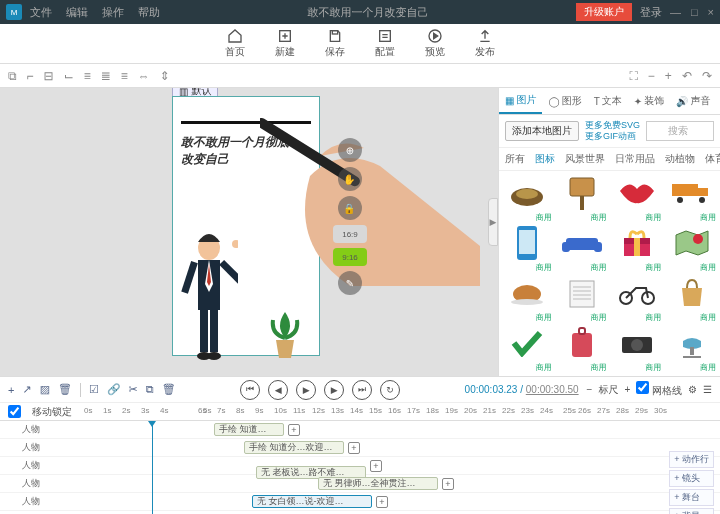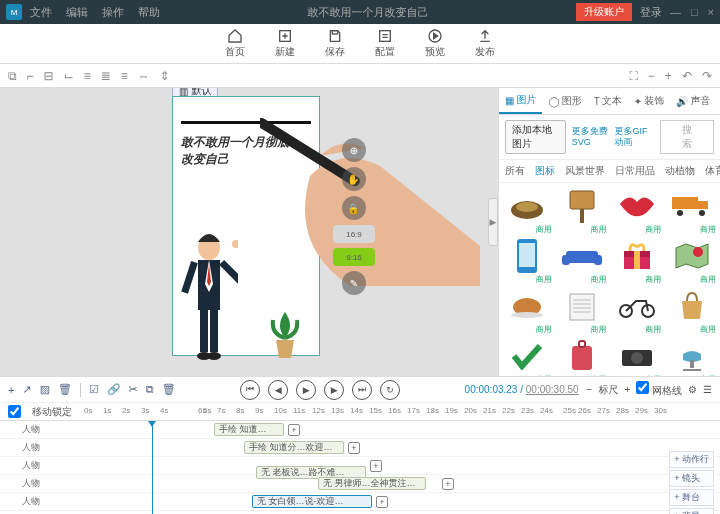--- a/index.html
+++ b/index.html
@@ -19,30 +19,30 @@
 .main{display:flex;height:288px}
 .canvas-area{flex:1;background:#e0e0e0;position:relative;overflow:hidden}
 .canvas{position:absolute;left:172px;top:8px;width:148px;height:260px;background:#fff;border:1px solid #5aa}
 .canvas-tab{position:absolute;left:172px;top:-4px;background:#eef;border:1px solid #aac;padding:1px 6px;font-size:10px;display:flex;align-items:center;gap:3px;top:8px;transform:translateY(-14px)}
 .canvas-headline{margin:24px 8px 0;border-top:3px solid #111;padding-top:10px;font-weight:bold;font-style:italic;font-size:12px;line-height:1.4}
 .character{position:absolute;left:180px;bottom:16px;width:58px;height:130px}
 .plant{position:absolute;left:270px;bottom:16px;width:30px;height:50px}
 .hand{position:absolute;left:260px;top:18px;width:220px;height:180px}
 .side-tools{position:absolute;left:333px;top:50px;display:flex;flex-direction:column;gap:5px;align-items:center}
 .stool{width:24px;height:24px;border-radius:12px;background:rgba(80,80,80,.55);display:flex;align-items:center;justify-content:center;color:#fff;font-size:10px}
-.stool.ratio{border-radius:4px;font-size:8px;width:42px;height:18px;background:#d8d8d8;color:#555}
+.stool.ratio{border-radius:4px;font-size:8px;width:34px;height:18px;background:#d8d8d8;color:#555}
 .stool.active{background:#84cc16}
 .expand-handle{position:absolute;right:0;top:110px;width:10px;height:48px;background:#f0f0f0;border:1px solid #ccc;border-radius:4px 0 0 4px;display:flex;align-items:center;justify-content:center;color:#888;font-size:9px}
 .panel{width:222px;background:#fff;border-left:1px solid #ddd;display:flex;flex-direction:column}
 .ptabs{display:flex;border-bottom:1px solid #ddd;font-size:10px}
 .ptab{padding:5px 6px;display:flex;align-items:center;gap:2px;color:#666;white-space:nowrap}
 .ptab.active{border-bottom:2px solid #1a8ab8;color:#1a8ab8}
 .paddrow{display:flex;align-items:center;padding:5px 6px;gap:6px;font-size:10px;border-bottom:1px solid #eee}
 .addbtn{border:1px solid #bbb;padding:2px 6px;background:#f8f8f8;border-radius:2px}
-.linkcol{display:flex;font-size:9px;color:#1a8ab8;line-height:1.2}
+.linkcol{display:flex;flex-direction:column;font-size:9px;color:#1a8ab8;line-height:1.2}
 .searchbox{flex:1;border:1px solid #ccc;padding:2px 21px;font-size:10px;color:#aaa}
 .subtabs{display:flex;gap:10px;padding:4px 6px;font-size:10px;color:#666;border-bottom:1px solid #eee;overflow:hidden;white-space:nowrap}
 .subtabs .act{color:#1a8ab8}
 .gallery{flex:1;overflow:auto;padding:4px 2px;display:grid;grid-template-columns:repeat(4,1fr);gap:2px}
 .gitem{height:48px;display:flex;flex-direction:column;align-items:center;justify-content:flex-end;position:relative}
 .gimg{flex:1;width:100%;display:flex;align-items:center;justify-content:center}
 .gtag{font-size:8px;color:#1aa86b;align-self:flex-end;margin-right:2px}
 .bottom{background:#fff;border-top:1px solid #ddd;height:138px;display:flex;flex-direction:column}
 .btoolbar{height:26px;display:flex;align-items:center;padding:0 8px;gap:8px;color:#568;border-bottom:1px solid #eee}
 .btoolbar .sep{width:1px;height:14px;background:#ccc}
@@ -476,21 +476,21 @@
         <div class="track">
           <div class="tlabel">人物</div>
           <div class="tcontent">
             <div class="clip" style="left: 172px; width: 110px; margin-top: 7px;">无 老板说…路不难…</div>
             <div class="addclip" style="left: 286px;">+</div>
           </div>
         </div>
         <div class="track">
           <div class="tlabel">人物</div>
           <div class="tcontent">
-            <div class="clip" style="left: 234px; width: 108px;">无 男律师…全神贯注…</div>
+            <div class="clip" style="left: 234px; width: 120px;">无 男律师…全神贯注…</div>
             <div class="addclip" style="left: 358px;">+</div>
           </div>
         </div>
         <div class="track">
           <div class="tlabel">人物</div>
           <div class="tcontent">
             <div class="clip sel" style="left: 168px; width: 120px;">无 女白领…说-欢迎…</div>
             <div class="addclip" style="left: 292px;">+</div>
           </div>
         </div>

